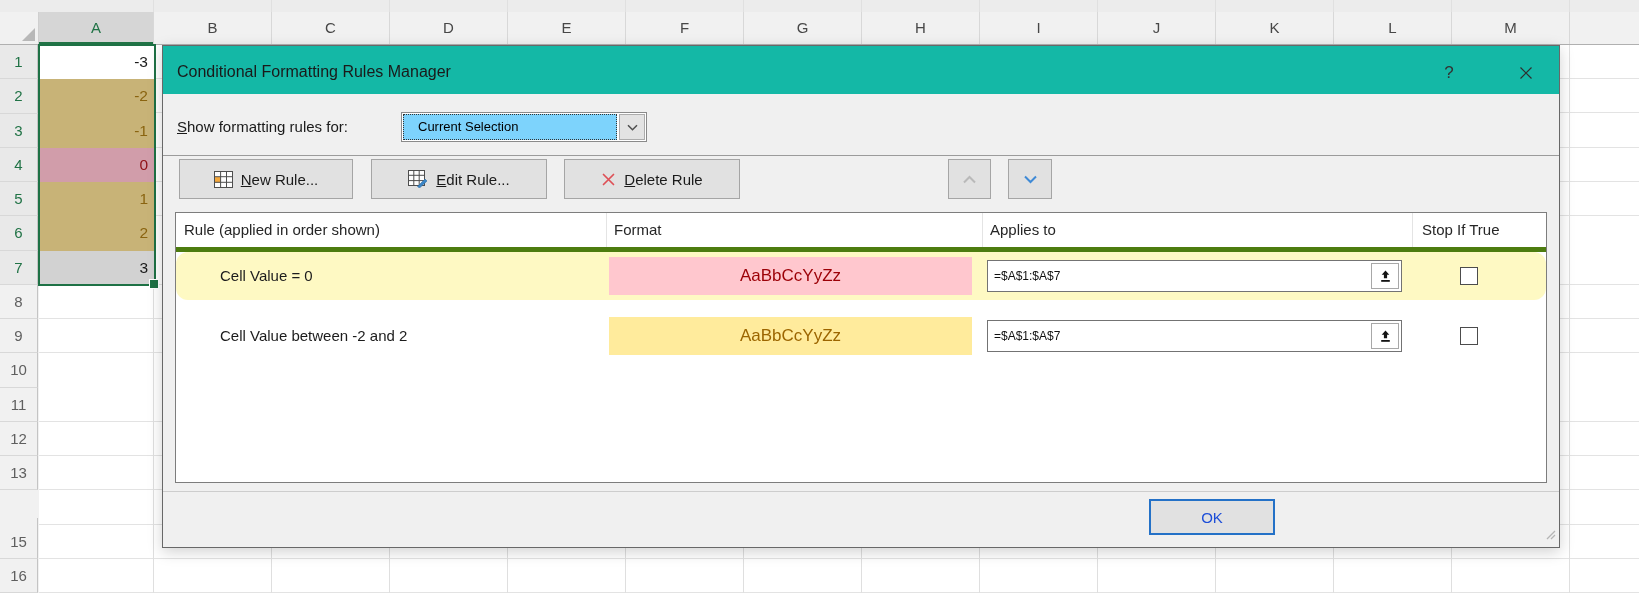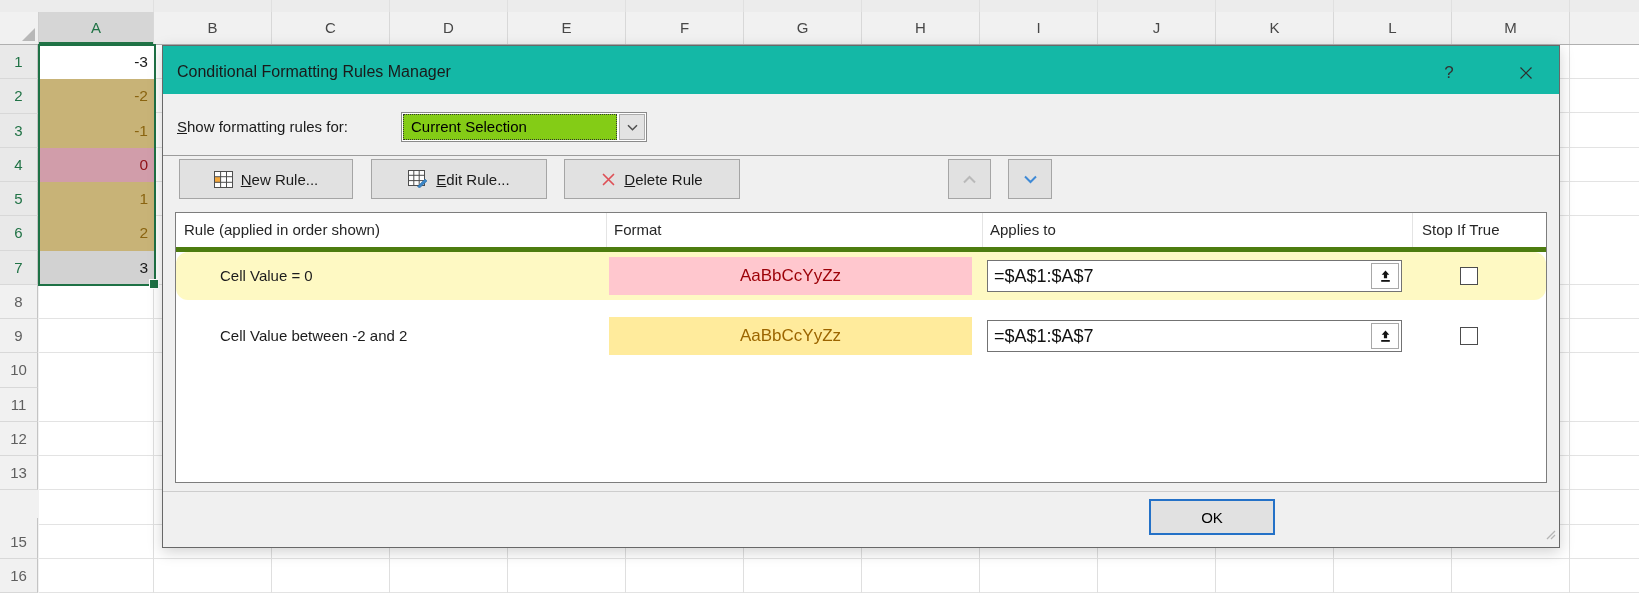--- a/index.html
+++ b/index.html
@@ -39,50 +39,50 @@
     border:1px solid #686868;box-sizing:content-box;box-shadow:0 4px 14px rgba(0,0,0,.18);}
   .dlg-title{position:absolute;left:0;top:0;right:0;height:48px;background:#14b8a6;}
   .dlg-title-text{position:absolute;left:14px;top:17px;font-size:16px;color:#1a1a1a;}
   .dlg-help{position:absolute;left:1272px;top:12px;width:28px;height:30px;text-align:center;
     line-height:30px;font-size:17px;color:#333;}
   .dlg-close{position:absolute;left:1348px;top:12px;width:30px;height:30px;display:flex;
     align-items:center;justify-content:center;}
   .show-label{position:absolute;left:14px;top:66px;height:30px;line-height:30px;font-size:15px;color:#1a1a1a;}
   .combo{position:absolute;left:238px;top:66px;width:246px;height:30px;background:#fff;
     border:1px solid #8a8a8a;box-sizing:border-box;display:flex;padding:1px;}
-  .combo-text{flex:1;background:#84cc16;outline:1px dotted #333;outline-offset:-1px;
-    font-size:15px;line-height:26px;padding-left:8px;color:#000;}
+  .combo-text{flex:1;background:#7dd3fc;outline:1px dotted #333;outline-offset:-1px;
+    font-size:13px;line-height:26px;padding-left:15px;color:#000;}
   .combo-btn{width:26px;margin-left:2px;background:#e3e3e3;border:1px solid #acacac;
     box-sizing:border-box;display:flex;align-items:center;justify-content:center;}
   .tool-sep{position:absolute;left:0;right:0;top:109px;height:1px;background:#9b9b9b;}
   .tbtn{position:absolute;top:113px;height:40px;box-sizing:border-box;background:#e1e1e1;
     border:1px solid #a5a5a5;display:flex;align-items:center;justify-content:center;gap:8px;
     font-size:15px;color:#1a1a1a;padding:0;font-family:"Liberation Sans",sans-serif;}
   .list{position:absolute;left:12px;top:166px;width:1372px;height:271px;background:#fff;
     border:1px solid #7d7d7d;box-sizing:border-box;}
   .list-head{position:relative;height:34px;border-bottom:5px solid #4d7c0f;}
   .lh{position:absolute;top:0;line-height:34px;font-size:15px;color:#262626;}
   .head-sep{position:absolute;top:0;bottom:0;width:1px;background:#e4e4e4;}
   .rule-row{position:relative;height:48px;margin-bottom:12px;}
   .rule-row.sel{background:#fef9c3;border-radius:12px;}
   .rule-text{position:absolute;left:44px;top:0;line-height:48px;font-size:15px;color:#1c1c1c;}
   .swatch{position:absolute;left:433px;top:5px;width:363px;height:38px;text-align:center;
     line-height:38px;font-size:17px;}
   .applies{position:absolute;left:811px;top:8px;width:415px;height:32px;border:1px solid #737373;
     background:#fff;box-sizing:border-box;}
   .applies input{border:0;width:calc(100% - 36px);height:100%;font-family:"Liberation Sans",sans-serif;
-    font-size:18px;padding:0 0 0 6px;outline:none;background:transparent;color:#111;}
+    font-size:12px;padding:0 0 0 6px;outline:none;background:transparent;color:#111;}
   .collapse-btn{position:absolute;right:2px;top:2px;width:28px;height:26px;background:#fff;
     border:1px solid #a8a8a8;box-sizing:border-box;display:flex;align-items:center;
     justify-content:center;padding:0;}
   .stop-box{position:absolute;left:1284px;top:15px;width:18px;height:18px;background:#fff;
     border:1px solid #4c4c4c;box-sizing:border-box;}
   .foot-sep{position:absolute;left:0;right:0;top:445px;height:1px;background:#cdcdcd;}
   .fbtn{position:absolute;top:453px;height:36px;box-sizing:border-box;background:#e1e1e1;
-    border:1px solid #9a9a9a;font-size:15px;color:#000000;text-align:center;
+    border:1px solid #9a9a9a;font-size:15px;color:#1d4ed8;text-align:center;
     font-family:"Liberation Sans",sans-serif;padding:0;}
   .fbtn.ok{left:986px;width:126px;border:2px solid #2471c7;}
   .fbtn.cls{left:1125px;width:127px;}
   .fbtn.apply{left:1265px;width:126px;color:#9d9d9d;border-color:#c3c3c3;background:#e7e7e7;}
   .grip{position:absolute;right:3px;bottom:3px;}
 </style>
 </head>
 <body>
 
 <div class="sheet">

